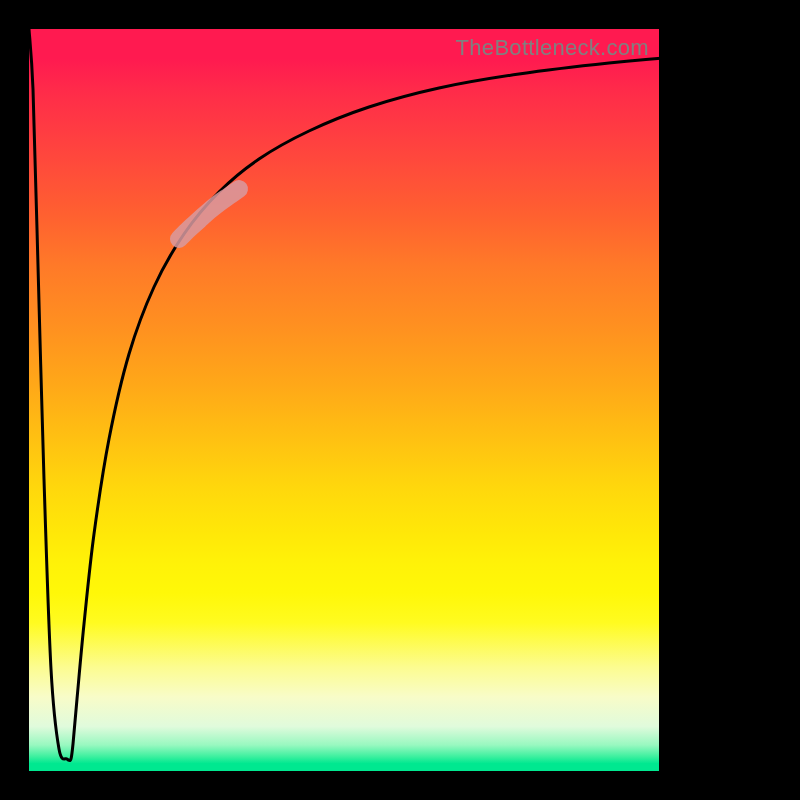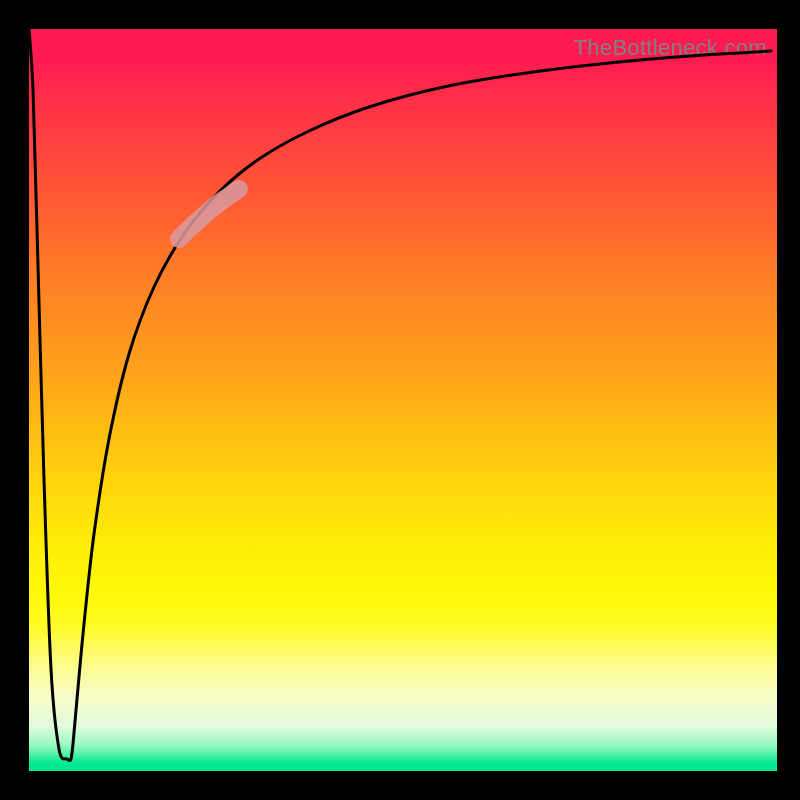--- a/index.html
+++ b/index.html
@@ -13,21 +13,21 @@
   .frame {
     position: relative;
     width: 800px;
     height: 800px;
     background: #000;
   }
   .plot-area {
     position: absolute;
     left: 29px;
     top: 29px;
-    width: 748px;
+    width: 630px;
     height: 742px;
     background: linear-gradient(to bottom,
       #ff1a50 0%,
       #ff1a50 4%,
       #ff2a4a 8%,
       #ff4040 15%,
       #ff6030 25%,
       #ff7a28 32%,
       #ff9020 40%,
       #ffa818 48%,

